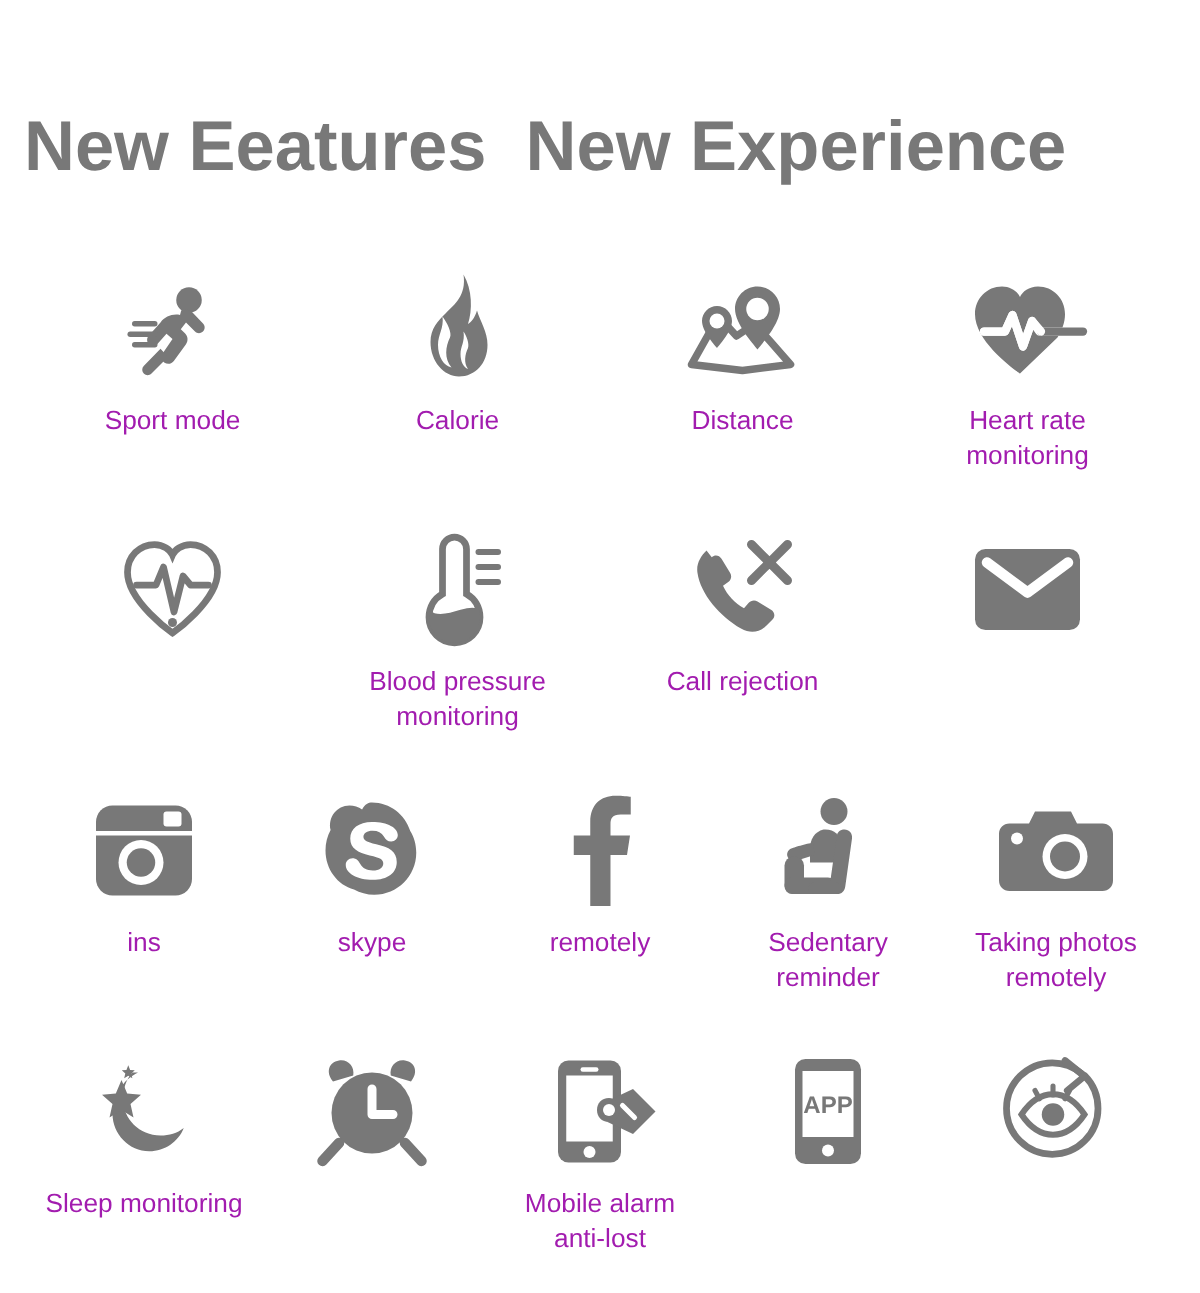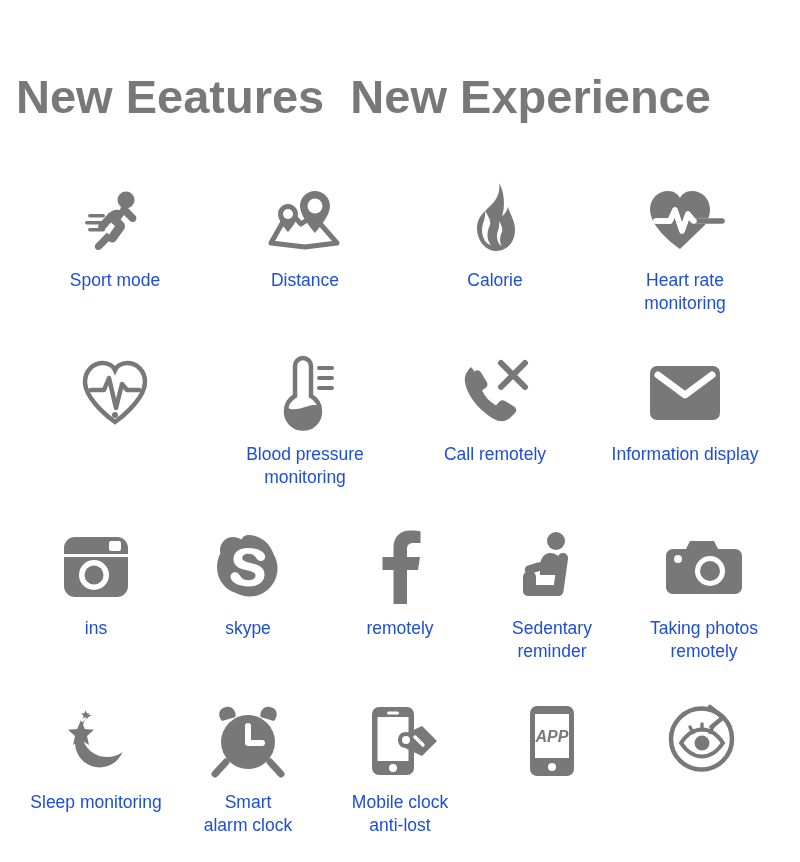--- a/index.html
+++ b/index.html
@@ -51,31 +51,30 @@
     display: flex;
     flex-direction: column;
     align-items: center;
     justify-content: flex-start;
   }
   .icon-box {
     height: 88px;
     display: flex;
     align-items: center;
     justify-content: center;
-    font-style: italic;
   }
   .icon-box svg {
     display: block;
   }
   .label {
     margin-top: 6px;
     font-size: 17.5px;
     line-height: 1.33;
     text-align: center;
-    color: #1d4ed8;
+    color: #a21caf;
     white-space: pre-line;
     max-width: 160px;
   }
 </style>
 </head>
 <body>
 
 <div class="page">
 
   <div class="headline">New Eeatures  New Experience</div>
@@ -94,44 +93,44 @@
             <rect x="6" y="38" width="20" height="3.6" rx="1.8"></rect>
             <rect x="9" y="45" width="17" height="3.6" rx="1.8"></rect>
           </svg>
         </div>
         <div class="label">Sport mode</div>
       </div>
 
 
       <div class="cell">
         <div class="icon-box">
+          <svg width="64" height="76" viewBox="0 0 64 76" fill="#787878">
+            <path d="M36 2 C38 16 30 22 24 28 C19 33 14 38 14 47 C14 60 23 70 33 70 C44 70 52 61 52 49 C52 40 47 33 45 26 C43.5 31 41 34 39 35 C42 26 42 12 36 2 Z"></path>
+            <path d="M22 30 C23 38 19 42 19 49 C19 57 23 63 28 64 C23 58 24 50 27 44 C28.5 41 25 34 22 30 Z" fill="#ffffff"></path>
+            <path d="M36 40 C37 47 34 50 34 55 C34 60 36 64 39 65 C36 61 37 55 39 51 C40 48 38 43 36 40 Z" fill="#ffffff"></path>
+          </svg>
+        </div>
+        <div class="label">Calorie</div>
+      </div>
+
+      <div class="cell">
+        <div class="icon-box">
           <svg width="80" height="72" viewBox="0 0 80 72" fill="none" stroke="#787878">
             <path d="M6 60 L24 28 L36 41 L48 33 L58 44 L72 60 L40 64 Z" stroke-width="5" stroke-linejoin="round" fill="none"></path>
             <path d="M50 8 C58.3 8 65 14.7 65 23 C65 33 53 46 50 50 C47 46 35 33 35 23 C35 14.7 41.7 8 50 8 Z" fill="#787878" stroke="none"></path>
             <circle cx="50" cy="23" r="7.5" fill="#ffffff" stroke="none"></circle>
             <path d="M23 21 C28.5 21 33 25.5 33 31 C33 37.5 25.5 46 23 49 C20.5 46 13 37.5 13 31 C13 25.5 17.5 21 23 21 Z" fill="#787878" stroke="none"></path>
             <circle cx="23" cy="31" r="5" fill="#ffffff" stroke="none"></circle>
           </svg>
         </div>
         <div class="label">Distance</div>
       </div>
 
       <div class="cell">
         <div class="icon-box">
-          <svg width="64" height="76" viewBox="0 0 64 76" fill="#787878">
-            <path d="M36 2 C38 16 30 22 24 28 C19 33 14 38 14 47 C14 60 23 70 33 70 C44 70 52 61 52 49 C52 40 47 33 45 26 C43.5 31 41 34 39 35 C42 26 42 12 36 2 Z"></path>
-            <path d="M22 30 C23 38 19 42 19 49 C19 57 23 63 28 64 C23 58 24 50 27 44 C28.5 41 25 34 22 30 Z" fill="#ffffff"></path>
-            <path d="M36 40 C37 47 34 50 34 55 C34 60 36 64 39 65 C36 61 37 55 39 51 C40 48 38 43 36 40 Z" fill="#ffffff"></path>
-          </svg>
-        </div>
-        <div class="label">Calorie</div>
-      </div>
-
-      <div class="cell">
-        <div class="icon-box">
           <svg width="82" height="72" viewBox="0 0 82 72" fill="none">
             <path d="M36 66 C36 66 6 46 6 26.5 C6 16 14 8 24 8 C30 8 34.5 11.5 36 15 C37.5 11.5 42 8 48 8 C58 8 66 16 66 26.5 C66 32 64 37 61 42 L36 66 Z" fill="#787878"></path>
             <path d="M62 38 C63.5 34 64 30 64 26.5 C64 16 57 9 48 9 C42.5 9 38 12 36 16 L36 62 C40 58 55 46 62 38 Z" fill="#787878"></path>
             <path d="M12 38 L26 38 L31 27 L38 48 L44 31 L49 38 L78 38" stroke="#ffffff" stroke-width="5.5" stroke-linecap="round" stroke-linejoin="round" fill="none"></path>
             <path d="M50 38 L78 38" stroke="#787878" stroke-width="5.5" stroke-linecap="round" fill="none"></path>
             <path d="M12 38 L26 38 L31 27 L38 48 L44 31 L50 38" stroke="#ffffff" stroke-width="5.5" stroke-linecap="round" stroke-linejoin="round" fill="none"></path>
           </svg>
         </div>
         <div class="label">Heart rate
 monitoring</div>
@@ -166,31 +165,30 @@
       </div>
 
 
       <div class="cell">
         <div class="icon-box">
           <svg width="76" height="76" viewBox="0 0 76 76" fill="#787878">
             <path d="M14 12 C10 16 7 21 8 27 C10 41 23 56 37 64 C44 68 50 66 54 62 L58 58 C60 56 59.5 53 57 51.5 L48 46 C46 44.8 43.5 45.3 42 47 L39 50.5 C33 47 28 42 25 35.5 L28.5 33 C30.5 31.5 31 29 29.8 27 L24 17.5 C22.5 15 19.5 14.5 17.5 16.5 Z"></path>
             <path d="M44 8 L68 32 M68 8 L44 32" stroke="#787878" stroke-width="6" stroke-linecap="round" fill="none"></path>
           </svg>
         </div>
-        <div class="label">Call remotely</div>
+        <div class="label">Call rejection</div>
       </div>
 
       <div class="cell">
         <div class="icon-box">
           <svg width="78" height="62" viewBox="0 0 78 62" fill="#787878">
             <rect x="4" y="4" width="70" height="54" rx="7"></rect>
             <path d="M12 13 L39 33 L66 13" stroke="#ffffff" stroke-width="7" fill="none" stroke-linecap="round" stroke-linejoin="round"></path>
           </svg>
         </div>
-        <div class="label">Information display</div>
       </div>
 
     </div>
 
     <div class="row">
 
       <div class="cell">
         <div class="icon-box">
           <svg width="68" height="68" viewBox="0 0 68 68" fill="#787878">
             <rect x="2" y="4" width="64" height="60" rx="11"></rect>
@@ -270,38 +268,36 @@
         <div class="icon-box">
           <svg width="78" height="74" viewBox="0 0 78 74" fill="#787878">
             <path d="M13 17 C8 11 10 4 17 3 C23 2 27.5 7 26.5 13 Z"></path>
             <path d="M65 17 C70 11 68 4 61 3 C55 2 50.5 7 51.5 13 Z"></path>
             <circle cx="39" cy="38" r="27"></circle>
             <path d="M39 22 L39 39 L53 39" stroke="#ffffff" stroke-width="6" fill="none" stroke-linecap="round" stroke-linejoin="round"></path>
             <path d="M17 58 L6 70" stroke="#787878" stroke-width="7" stroke-linecap="round"></path>
             <path d="M61 58 L72 70" stroke="#787878" stroke-width="7" stroke-linecap="round"></path>
           </svg>
         </div>
-        <div class="label">Smart
-alarm clock</div>
       </div>
 
       <div class="cell">
         <div class="icon-box">
           <svg width="80" height="74" viewBox="0 0 80 74" fill="#787878">
             <rect x="12" y="3" width="42" height="68" rx="7"></rect>
             <rect x="17.5" y="13" width="31" height="44" fill="#ffffff"></rect>
             <rect x="27" y="7.5" width="12" height="3" rx="1.5" fill="#ffffff"></rect>
             <circle cx="33" cy="64" r="4" fill="#ffffff"></circle>
             <path d="M45 30 L62 22 L77 37 L62 52 L45 44 Z" fill="#787878"></path>
             <path d="M46 28 C41 28 38 31.5 38 36 C38 40.5 41 44 46 44 C50 44 53 40.5 53 36 C53 31.5 50 28 46 28 Z" fill="#787878"></path>
             <circle cx="46" cy="36" r="4" fill="#ffffff"></circle>
             <path d="M55 33 L63 41" stroke="#ffffff" stroke-width="3.4" stroke-linecap="round"></path>
           </svg>
         </div>
-        <div class="label">Mobile clock
+        <div class="label">Mobile alarm
 anti-lost</div>
       </div>
 
       <div class="cell">
         <div class="icon-box">
           <svg width="54" height="74" viewBox="0 0 54 74" fill="#787878">
             <rect x="5" y="2" width="44" height="70" rx="7"></rect>
             <rect x="10" y="10" width="34" height="44" fill="#ffffff"></rect>
             <circle cx="27" cy="63" r="4" fill="#ffffff"></circle>
             <text x="27" y="38" font-family="Liberation Sans, sans-serif" font-size="16" font-weight="bold" fill="#787878" text-anchor="middle">APP</text>

